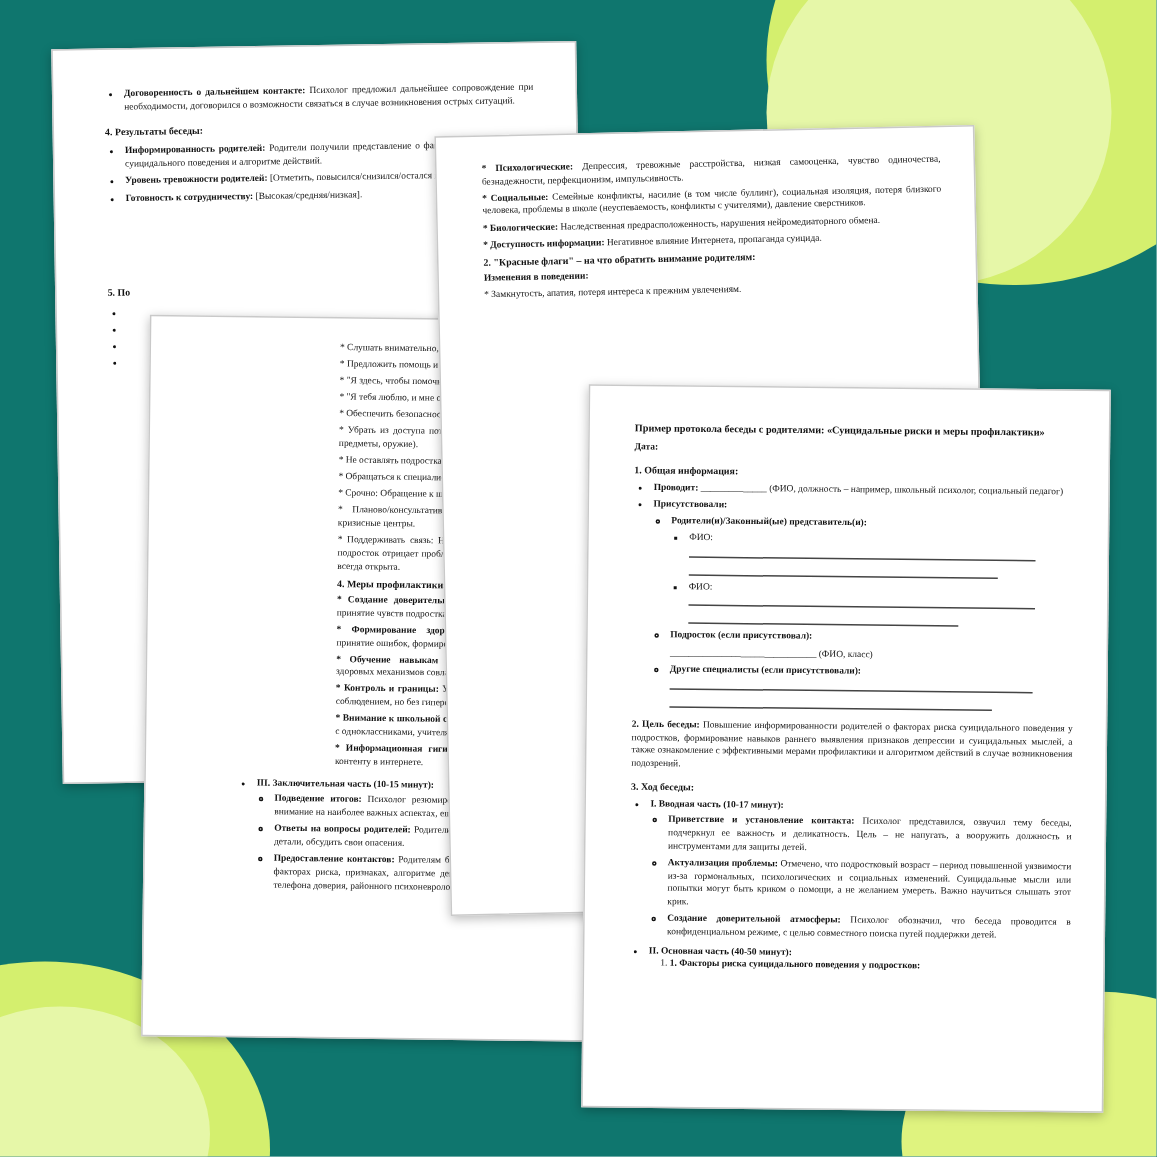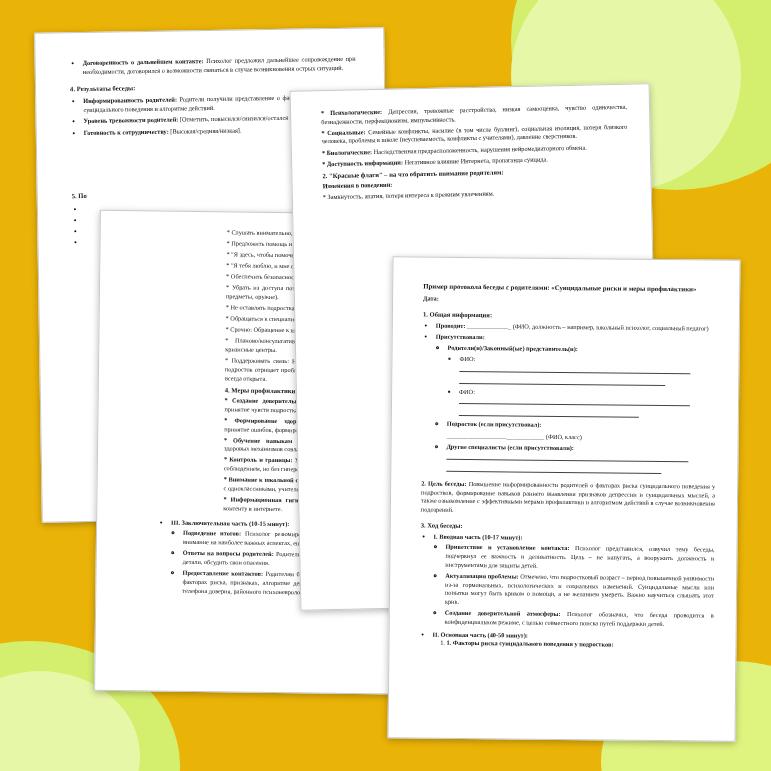--- a/index.html
+++ b/index.html
@@ -11,21 +11,21 @@
     height: 771px;
     overflow: hidden;
     background: #ffffff;
     font-family: "Liberation Serif", serif;
   }
   .stage {
     position: relative;
     width: 771px;
     height: 771px;
     overflow: hidden;
-    background: #eab308;
+    background: #0f766e;
   }
   
   .blob {
     position: absolute;
     background: #d9f07a;
     border-radius: 50%;
   }
   .blob-tr {
     width: 330px;
     height: 300px;

